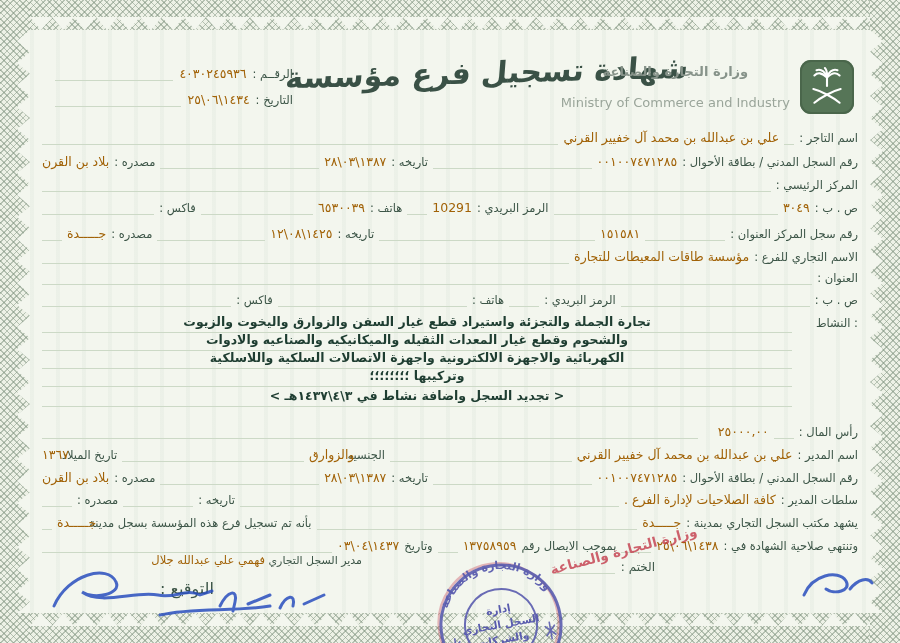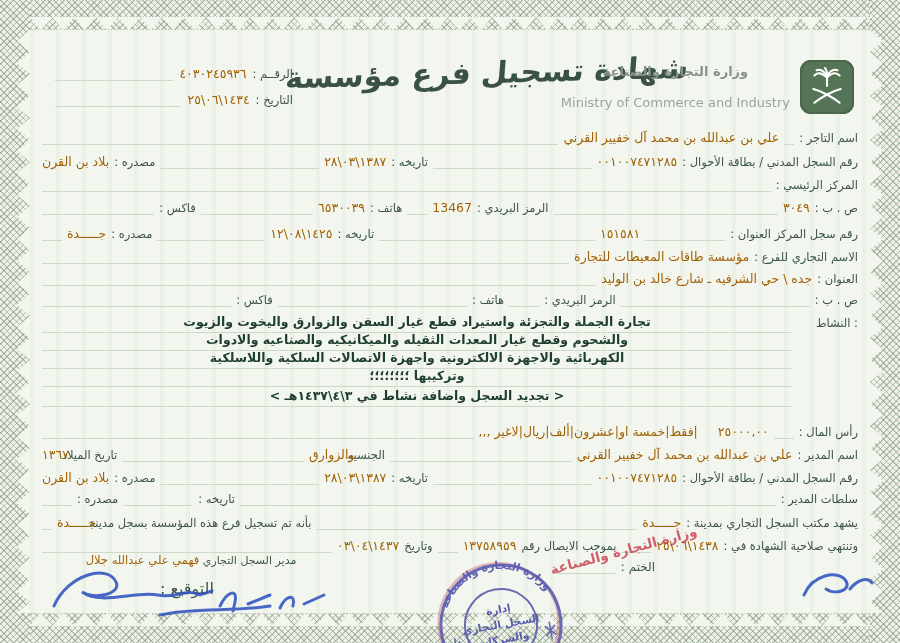--- a/index.html
+++ b/index.html
@@ -35,21 +35,21 @@
   .val{font-weight:normal;color:#a16207;font-size:12.5px;white-space:nowrap}
   .num{direction:ltr;unicode-bidi:isolate}
   .ln{border-bottom:1px solid #ccd9c6;height:13px}
   .f1{flex:1}.f2{flex:2}
   .w10{width:10px}.w20{width:20px}.w30{width:30px}.w60{width:60px}.w70{width:70px}.w80{width:80px}
   .act-label{position:absolute;right:42px;top:316px;font-size:11.5px;z-index:2}
   .act-line{position:absolute;left:42px;right:108px;text-align:center;font-weight:bold;color:#1e3d31;
             font-size:12.5px;border-bottom:1px solid #ccd9c6;height:18px;z-index:2;direction:rtl}
   .overlap{margin-right:-12px}
   
-  .registrar{position:absolute;left:36px;top:553px;width:310px;direction:rtl;text-align:center;font-size:11px;z-index:2;white-space:nowrap}
+  .registrar{position:absolute;left:52px;top:553px;width:310px;direction:rtl;text-align:right;font-size:11px;z-index:2;white-space:nowrap}
   .registrar .val{font-size:11.5px}
   .sig-label{position:absolute;left:160px;top:579px;font-size:16px;z-index:2;direction:rtl}
   .seal-row{position:absolute;right:245px;top:560px;width:140px;display:flex;direction:rtl;align-items:flex-start;gap:6px;font-size:12px;z-index:2}
   .stamp{position:absolute;left:426px;top:550px;z-index:6;transform:rotate(-10deg)}
   .red-stamp{position:absolute;left:548px;top:542px;transform:rotate(-15deg);font-size:13.5px;font-weight:bold;
              color:rgba(193,54,70,.78);z-index:6;white-space:nowrap;direction:rtl}
   .sig-left{position:absolute;left:40px;top:562px;z-index:7}
   .sig-right{position:absolute;right:22px;top:565px;z-index:7}
 </style>
 </head>
@@ -150,21 +150,21 @@
   <div class="row" style="top:178px">
     <span class="lbl">المركز الرئيسي :</span>
     <span class="ln f1"></span>
   </div>
 
   <div class="row" style="top:200px">
     <span class="lbl">ص . ب :</span>
     <span class="val num">٣٠٤٩</span>
     <span class="ln f2"></span>
     <span class="lbl">الرمز البريدي :</span>
-    <span class="val num">13467</span>
+    <span class="val num">10291</span>
     <span class="ln w20"></span>
     <span class="lbl">هاتف :</span>
     <span class="val num">٦٥٣٠٠٣٩</span>
     <span class="ln f1"></span>
     <span class="lbl">فاكس :</span>
     <span class="ln f1"></span>
   </div>
 
   <div class="row" style="top:226px">
     <span class="lbl">رقم سجل المركز العنوان :</span>
@@ -180,21 +180,20 @@
   </div>
 
   <div class="row" style="top:249px">
     <span class="lbl">الاسم التجاري للفرع :</span>
     <span class="val">مؤسسة طاقات المعيطات للتجارة</span>
     <span class="ln f1"></span>
   </div>
 
   <div class="row" style="top:271px">
     <span class="lbl">العنوان :</span>
-    <span class="val">جده \ حي الشرفيه ـ شارع خالد بن الوليد</span>
     <span class="ln f1"></span>
   </div>
 
   <div class="row" style="top:293px">
     <span class="lbl">ص . ب :</span>
     <span class="ln f1"></span>
     <span class="lbl">الرمز البريدي :</span>
     <span class="ln w30"></span>
     <span class="lbl">هاتف :</span>
     <span class="ln f1"></span>
@@ -207,21 +206,20 @@
   <div class="act-line" style="top:350px">الكهربائية والاجهزة الالكترونية واجهزة الاتصالات السلكية واللاسلكية</div>
   <div class="act-line" style="top:332px">والشحوم وقطع غيار المعدات الثقيله والميكانيكيه والصناعيه والادوات</div>
   <div class="act-line" style="top:368px">وتركيبها ؛؛؛؛؛؛؛؛</div>
   <div class="act-line" style="top:388px">&lt; تجديد السجل واضافة نشاط في ٣\٤\١٤٣٧هـ &gt;</div>
 
   <div class="row" style="top:424px">
     <span class="lbl">رأس المال :</span>
     <span class="ln w20"></span>
     <span class="val num">٢٥٠٠٠,٠٠</span>
     <span class="w10"></span>
-    <span class="val">|فقط|خمسة او|عشرون|ألف|ريال|لاغير ,,,</span>
     <span class="ln f1"></span>
   </div>
 
   <div class="row" style="top:447px">
     <span class="lbl">اسم المدير :</span>
     <span class="val">علي بن عبدالله بن محمد آل خفيير القرني</span>
     <span class="ln f1"></span>
     <span class="lbl">الجنسيه</span>
     <span class="val overlap">والزوارق</span>
     <span class="ln f1"></span>
@@ -235,20 +233,21 @@
     <span class="ln f1"></span>
     <span class="lbl">تاريخه :</span>
     <span class="val num">١٣٨٧\٠٣\٢٨</span>
     <span class="ln f1"></span>
     <span class="lbl">مصدره :</span>
     <span class="val">بلاد بن القرن</span>
   </div>
 
   <div class="row" style="top:492px">
     <span class="lbl">سلطات المدير :</span>
+    <span class="val">كافة الصلاحيات لإدارة الفرع .</span>
     <span class="ln f2"></span>
     <span class="lbl">تاريخه :</span>
     <span class="ln w70"></span>
     <span class="lbl">مصدره :</span>
     <span class="ln w30"></span>
   </div>
 
   <div class="row" style="top:515px">
     <span class="lbl">يشهد مكتب السجل التجاري بمدينة :</span>
     <span class="val">جـــــدة</span>

